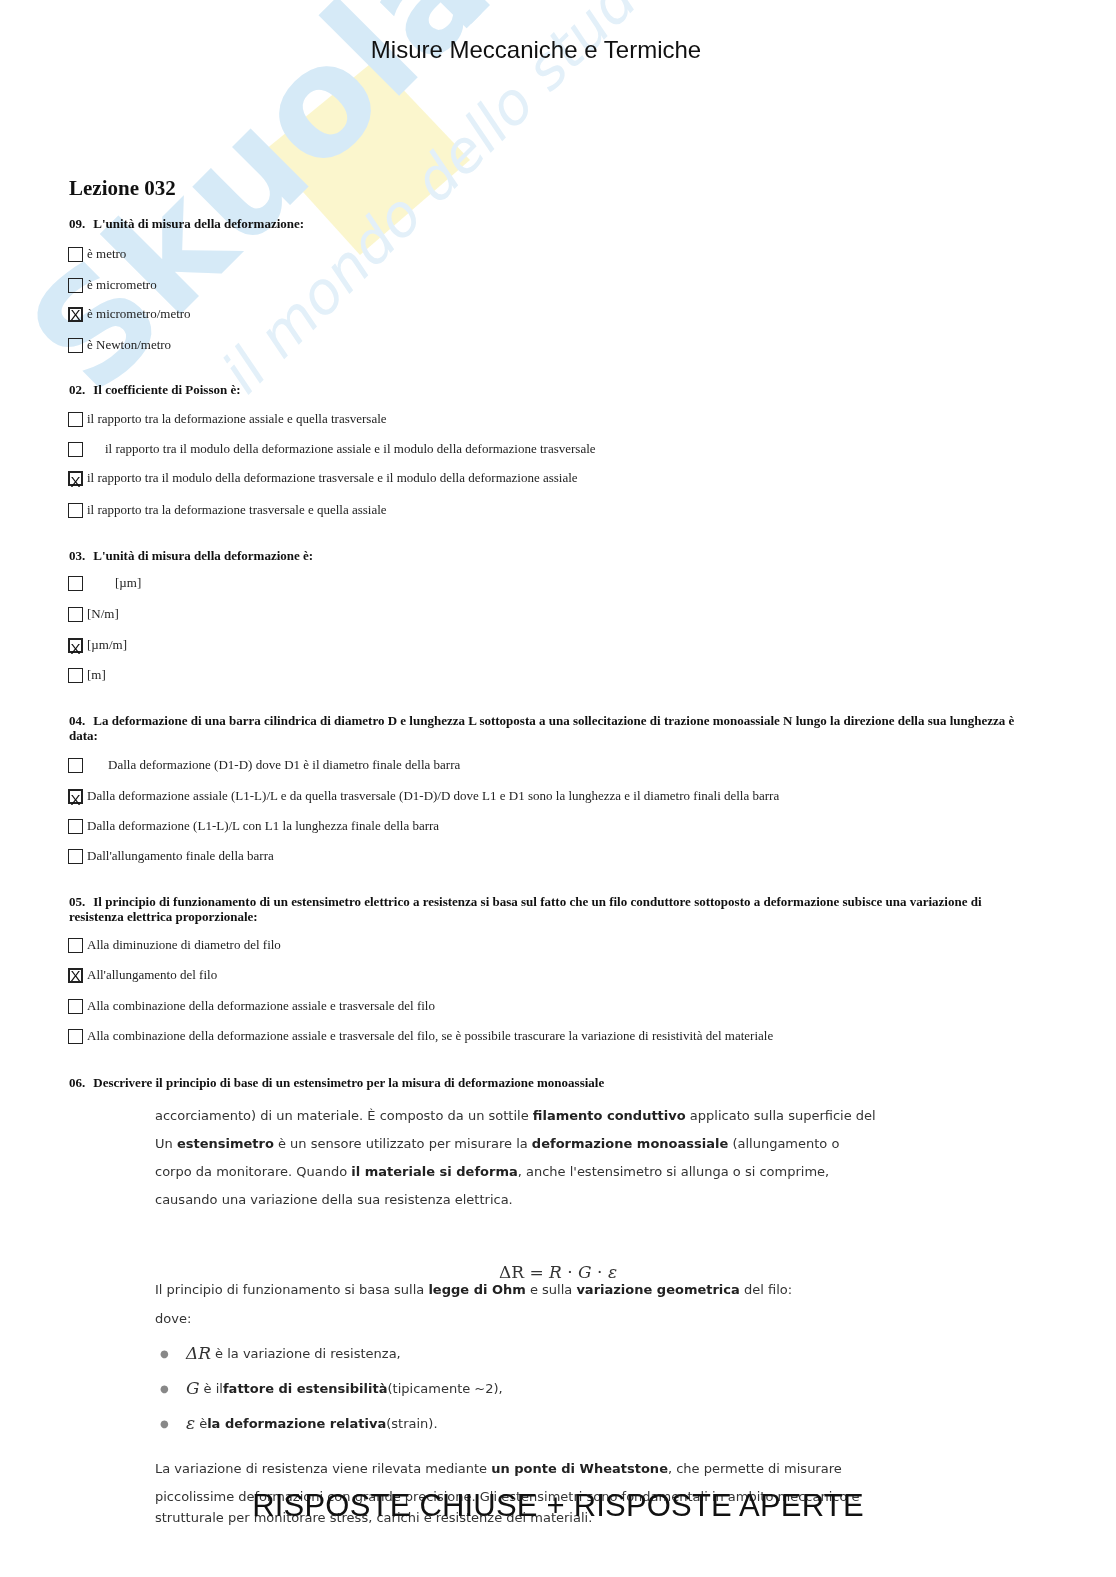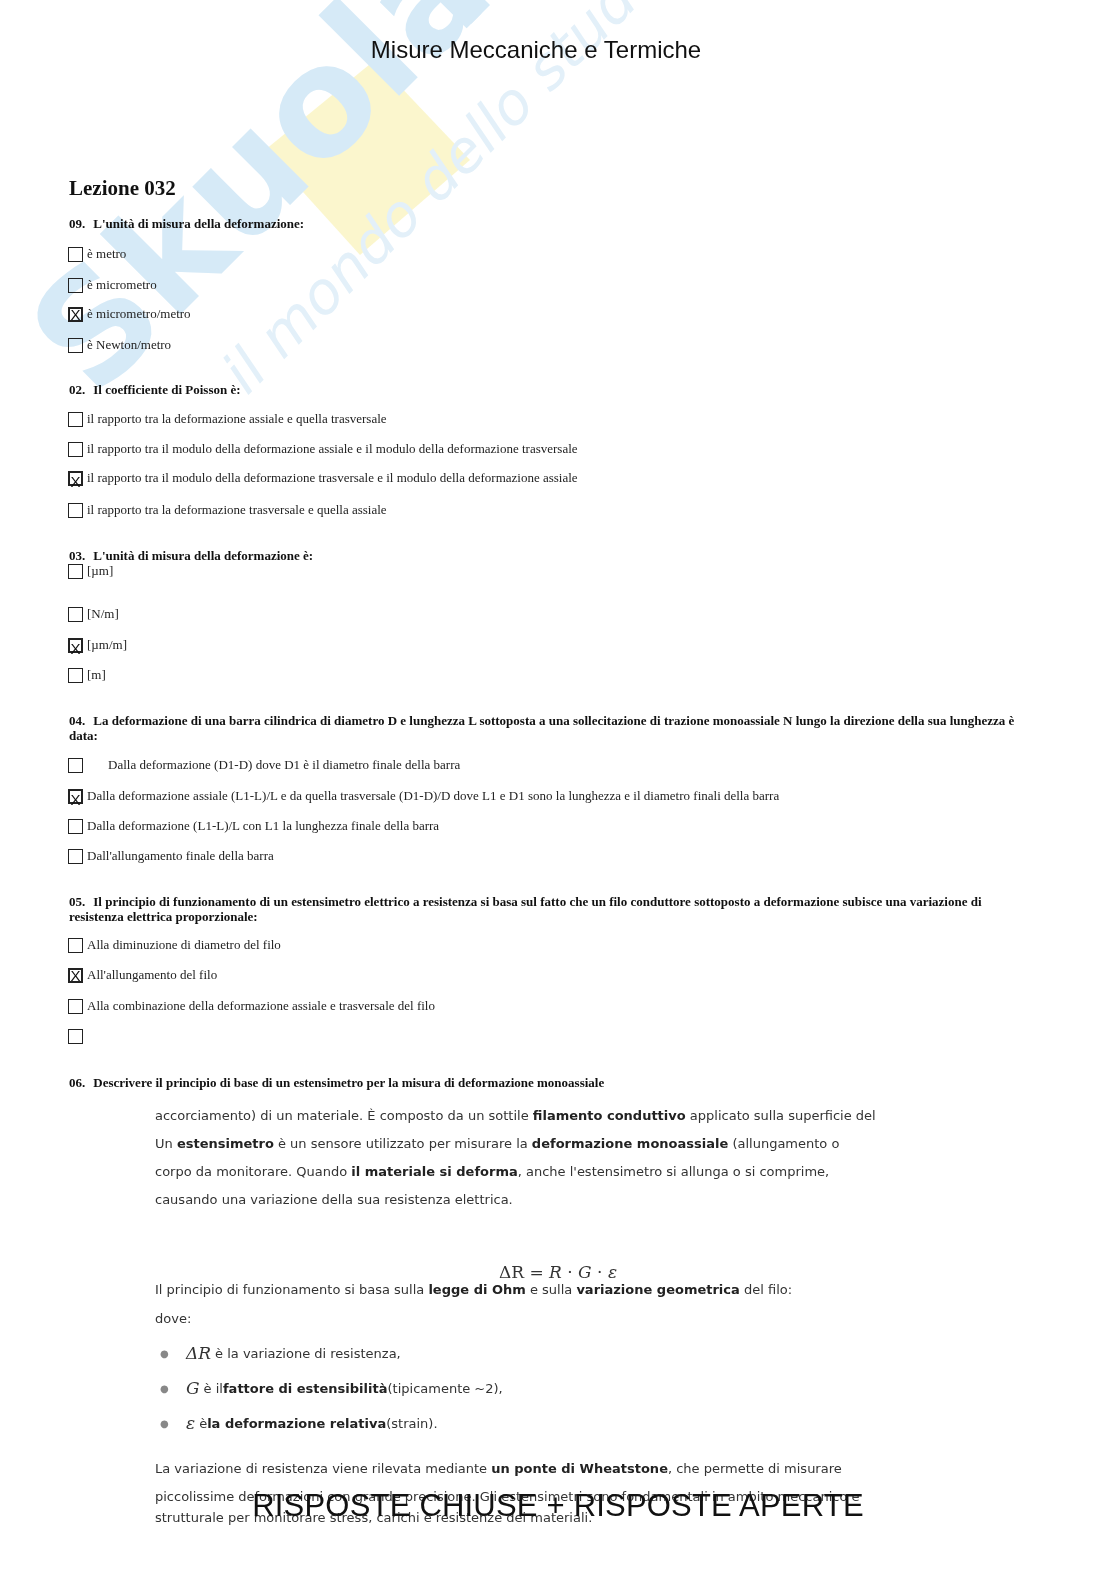--- a/index.html
+++ b/index.html
@@ -99,39 +99,39 @@
       <span>è Newton/metro</span>
     </div>
 
   <div class="q-title" style="top:382px;">
     <span class="num">02.</span><span>Il coefficiente di Poisson è:</span>
   </div>
   <div class="opt" style="top:410px;">
       <span class="cb"></span>
       <span>il rapporto tra la deformazione assiale e quella trasversale</span>
     </div>
-  <div class="opt" style="top:440px;">
+  <div class="opt" style="top:440px;gap:18px;">
       <span class="cb"></span>
       <span>il rapporto tra il modulo della deformazione assiale e il modulo della deformazione trasversale</span>
     </div>
   <div class="opt" style="top:469px;">
       <span class="cb checked low">
         <span class="mark">X</span>
       </span>
       <span>il rapporto tra il modulo della deformazione trasversale e il modulo della deformazione assiale</span>
     </div>
   <div class="opt" style="top:501px;">
       <span class="cb"></span>
       <span>il rapporto tra la deformazione trasversale e quella assiale</span>
     </div>
 
   <div class="q-title" style="top:548px;">
     <span class="num">03.</span><span>L'unità di misura della deformazione è:</span>
   </div>
-  <div class="opt" style="top:562px;">
+  <div class="opt" style="top:574px;gap:28px;">
       <span class="cb"></span>
       <span>[µm]</span>
     </div>
   <div class="opt" style="top:605px;">
       <span class="cb"></span>
       <span>[N/m]</span>
     </div>
   <div class="opt" style="top:636px;">
       <span class="cb checked low">
         <span class="mark">X</span>
@@ -177,20 +177,21 @@
         <span class="mark">X</span>
       </span>
       <span>All'allungamento del filo</span>
     </div>
   <div class="opt" style="top:997px;">
       <span class="cb"></span>
       <span>Alla combinazione della deformazione assiale e trasversale del filo</span>
     </div>
   <div class="opt" style="top:1027px;">
       <span class="cb"></span>
+      <span>Alla combinazione della deformazione assiale e trasversale del filo, se è possibile trascurare la variazione di resistività del materiale</span>
     </div>
 
   <div class="q-title" style="top:1075px;">
     <span class="num">06.</span><span>Descrivere il principio di base di un estensimetro per la misura di deformazione monoassiale</span>
   </div>
 
   <div class="answer" style="top:1102px;">
     <div><span>accorciamento) di un materiale. È composto da un sottile </span><b>filamento conduttivo</b><span> applicato sulla superficie del</span></div>
     <div><span>Un </span><b>estensimetro</b><span> è un sensore utilizzato per misurare la </span><b>deformazione monoassiale</b><span> (allungamento o</span></div>
     <div><span>corpo da monitorare. Quando </span><b>il materiale si deforma</b><span>, anche l'estensimetro si allunga o si comprime,</span></div>

